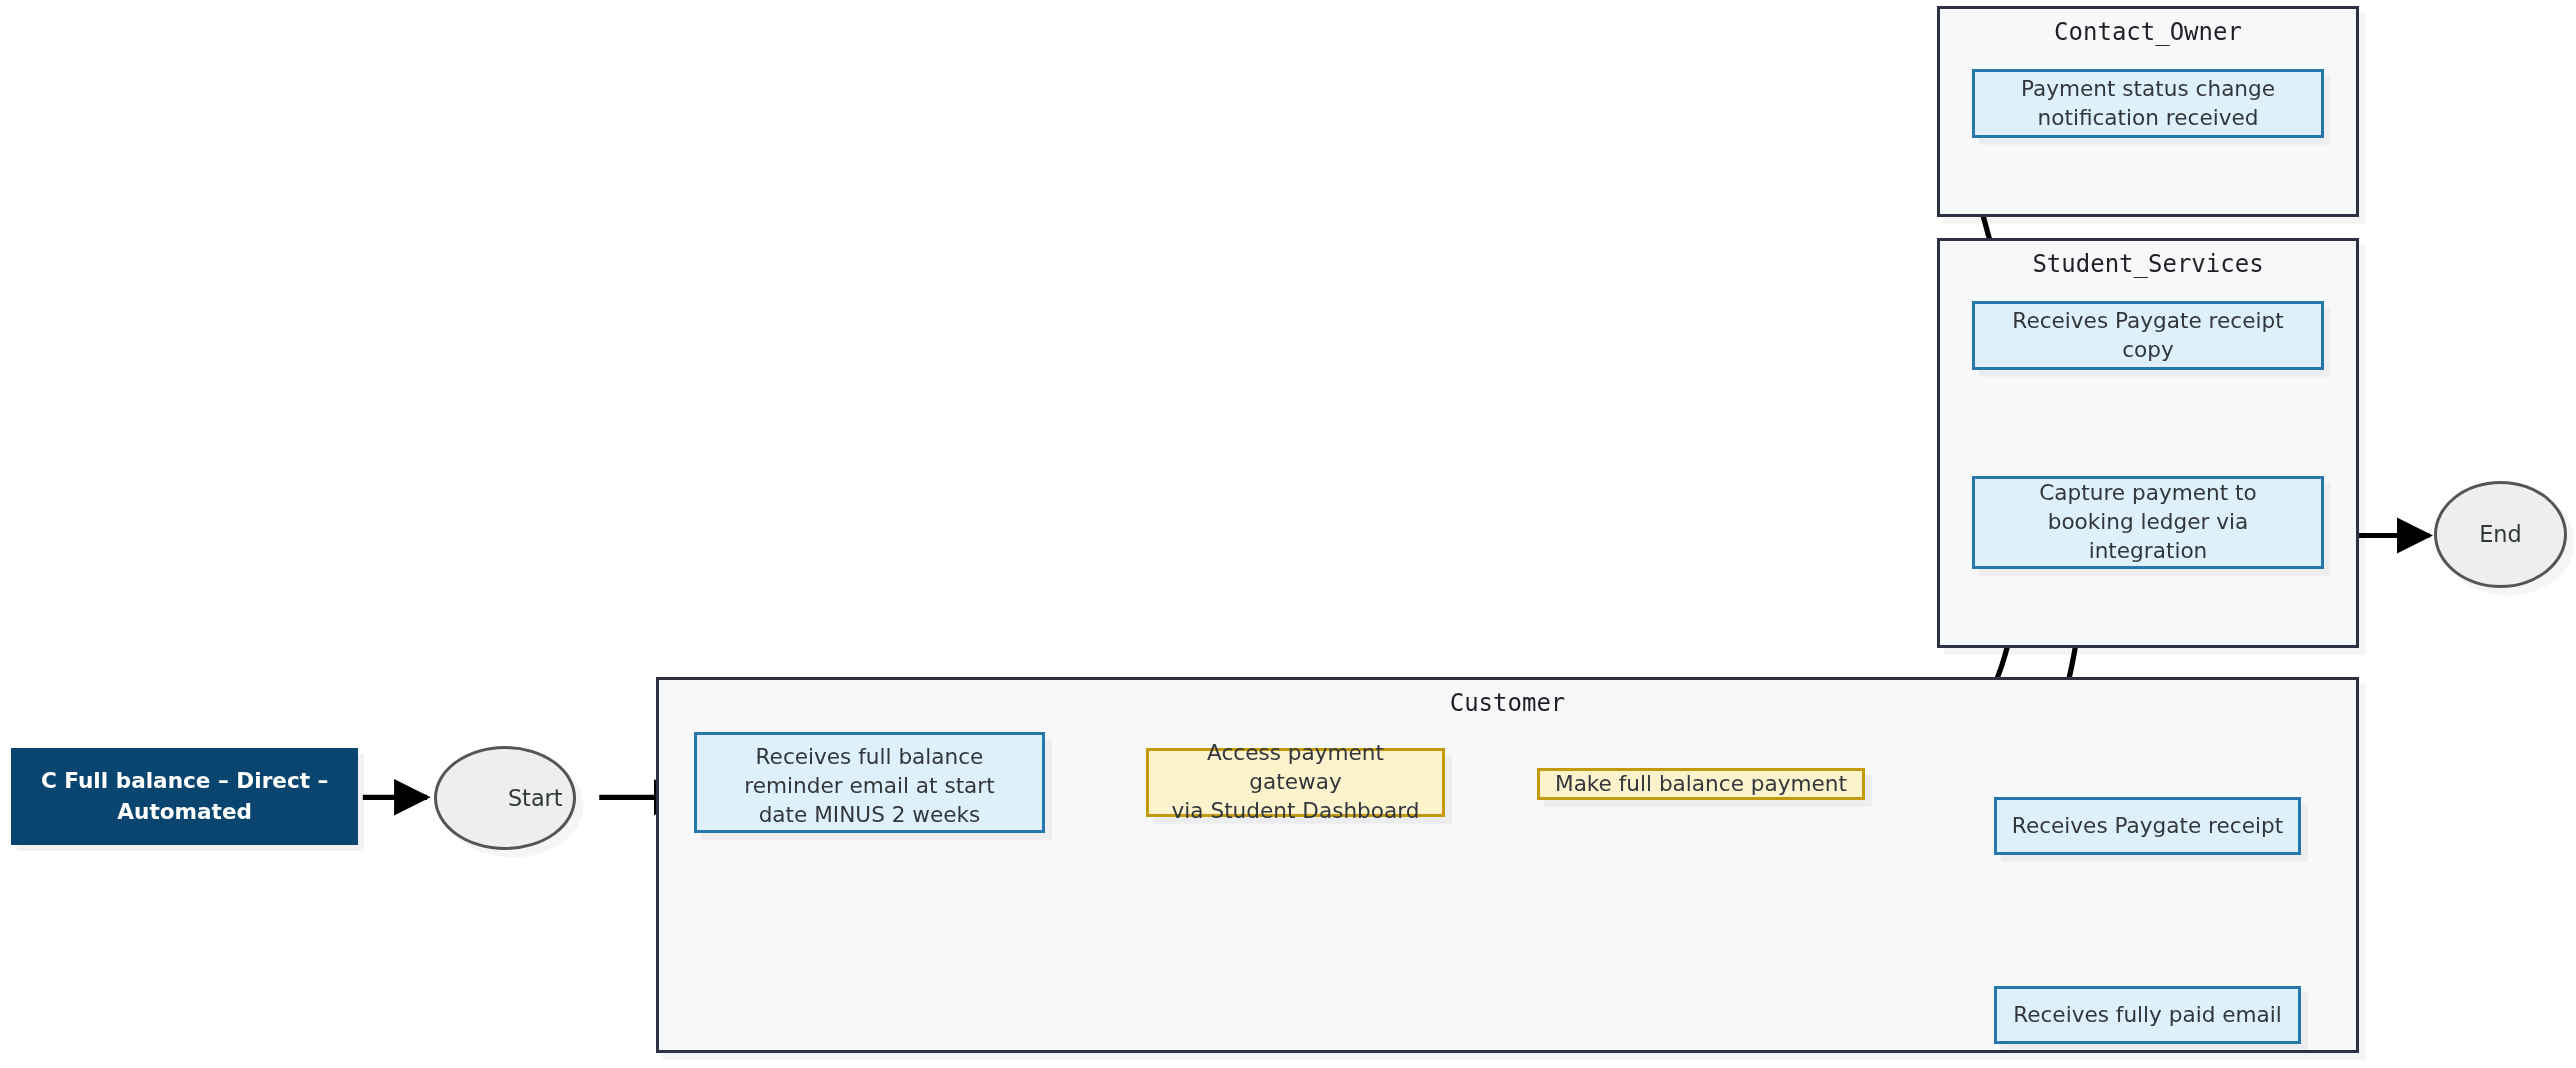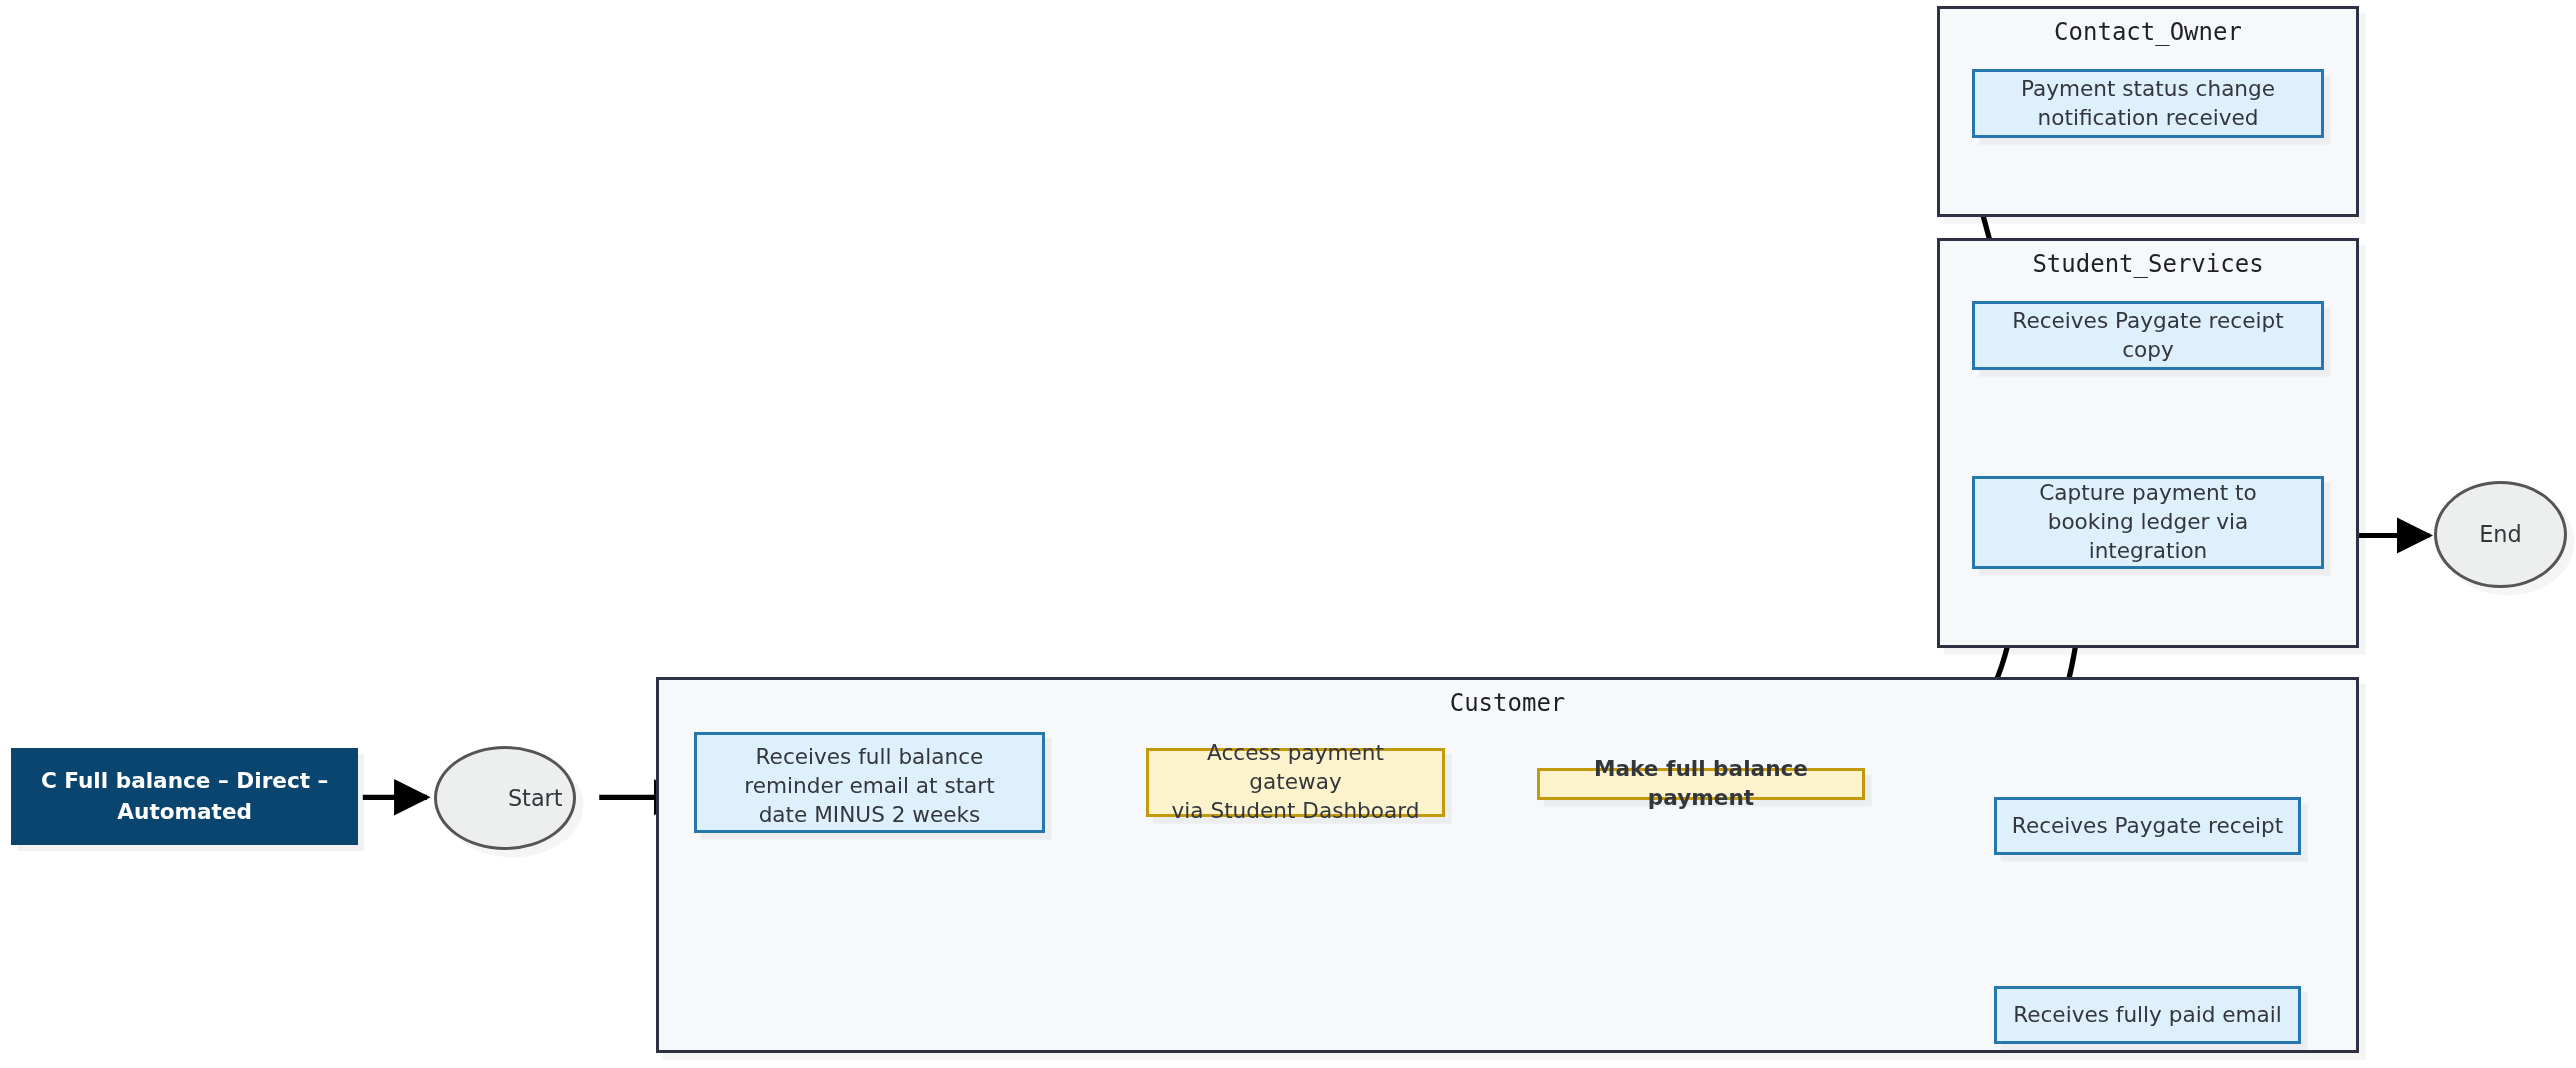--- a/index.html
+++ b/index.html
@@ -172,21 +172,21 @@
     <span class="node-text">Receives full balance
 reminder email at start
 date MINUS 2 weeks</span>
   </div>
 
   <div class="node yellow" style="left:1116px; top:748px; width:299px; height:69px;margin-left:30px;">
     <span class="node-text">Access payment gateway
 via Student Dashboard</span>
   </div>
 
-  <div class="node yellow" style="left:1537px; top:768px; width:328px; height:32px;font-weight:bold;">
+  <div class="node yellow" style="left:1537px; top:768px; width:328px; height:32px;">
     <span class="node-text">Make full balance payment</span>
   </div>
 
   <div class="node blue" style="left:1994px; top:797px; width:307px; height:58px;">
     <span class="node-text">Receives Paygate receipt</span>
   </div>
 
   <div class="node blue" style="left:1994px; top:986px; width:307px; height:58px;">
     <span class="node-text">Receives fully paid email</span>
   </div>

